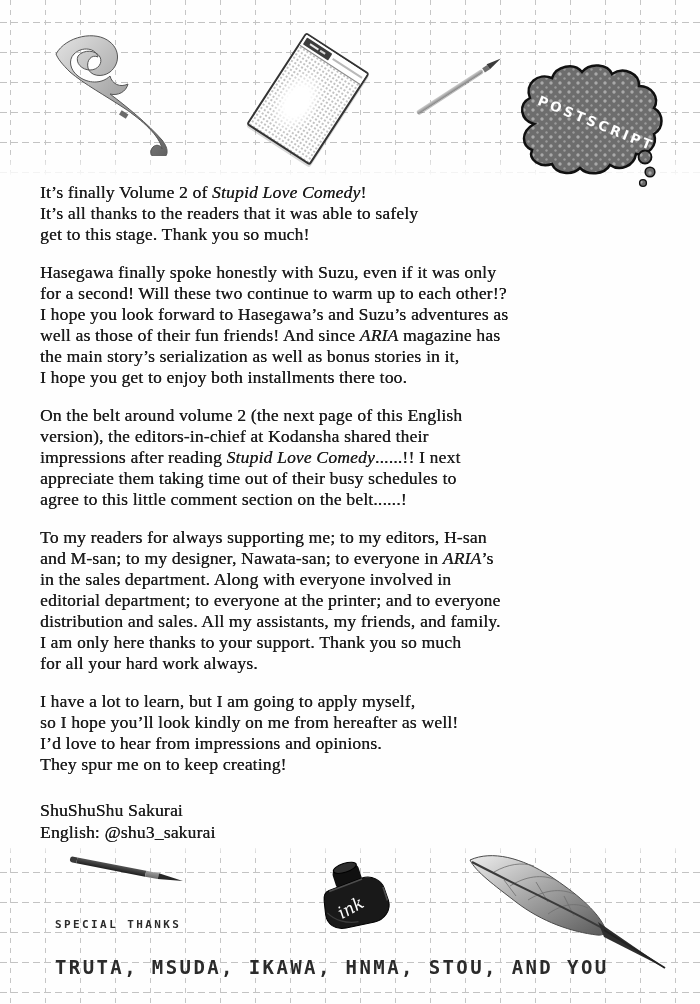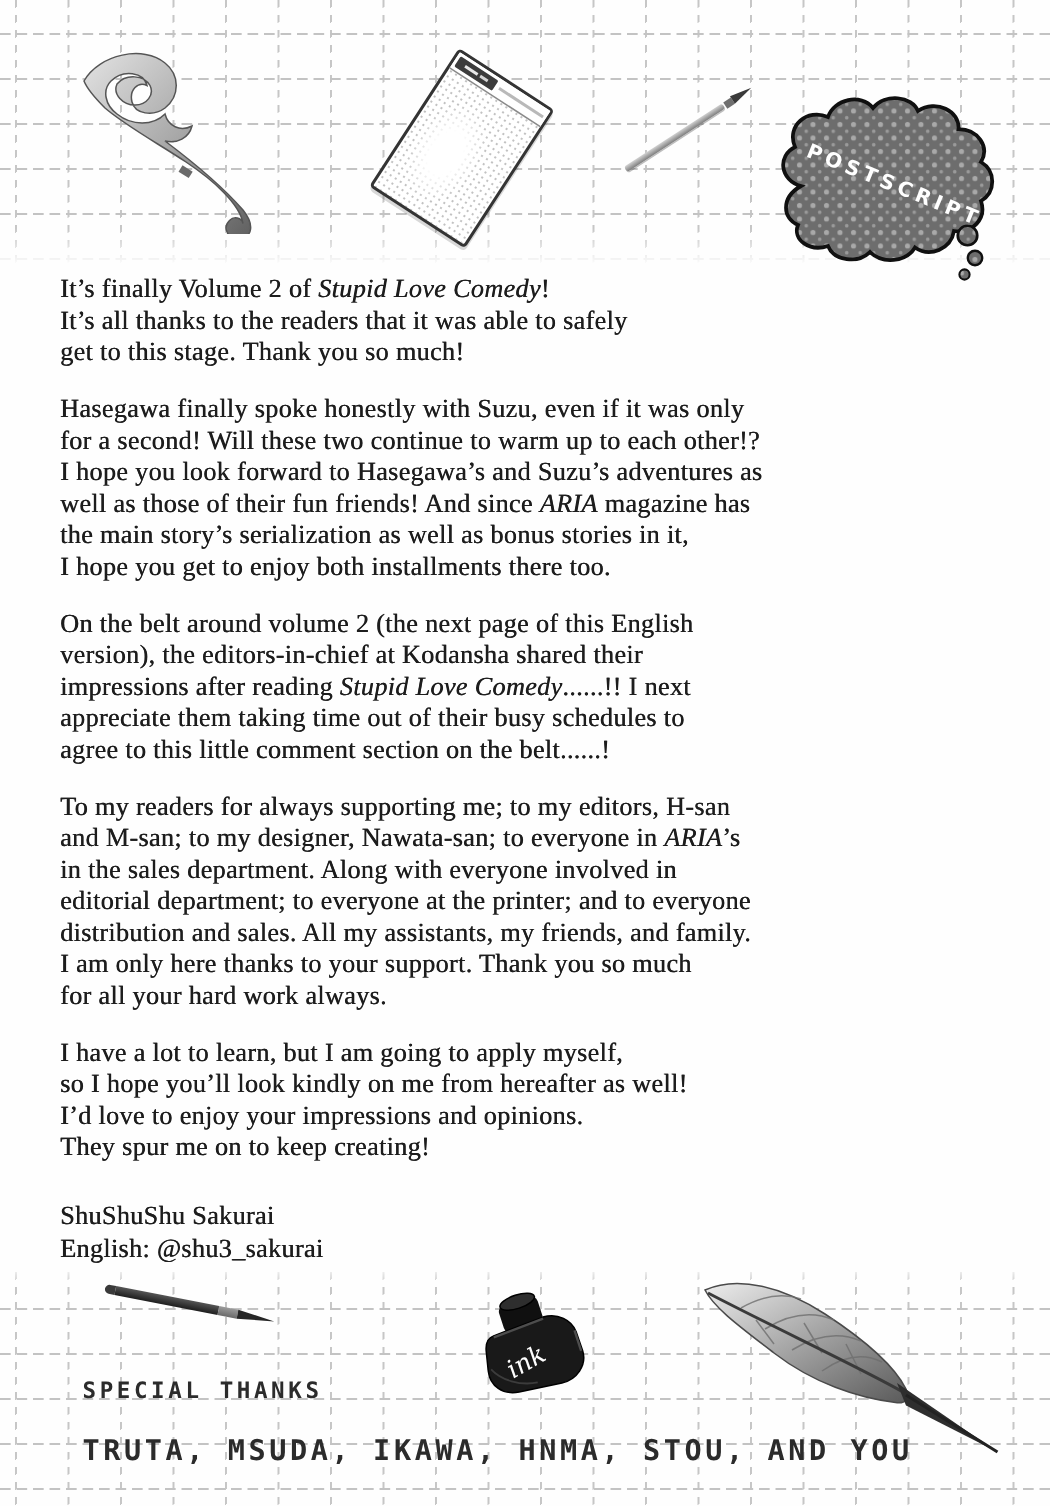--- a/index.html
+++ b/index.html
@@ -67,21 +67,21 @@
   .pen-bottom{left:70px;top:856px;transform:rotate(11deg);transform-origin:0 50%;
     display:flex;align-items:center;}
   .pen-bottom .butt{width:7px;height:6px;border-radius:3px 0 0 3px;background:#3a3a3a;}
   .pen-bottom .rod{width:70px;height:6px;background:linear-gradient(to bottom,#555,#1e1e1e);}
   .pen-bottom .band{width:13px;height:6px;background:linear-gradient(to bottom,#9b9b9b,#6a6a6a);}
   .pen-bottom .nib{width:0;height:0;border-left:25px solid #262626;
     border-top:3px solid transparent;border-bottom:3px solid transparent;}
 
   
   .thanks{font-family:"DejaVu Sans Mono", monospace;font-weight:bold;color:#2b2b2b;}
-  .thanks-title{left:55px;top:918px;font-size:15px;letter-spacing:2.4px;}
+  .thanks-title{left:55px;top:918px;font-size:11px;letter-spacing:2.4px;}
   .thanks-names{left:55px;top:940px;font-size:19px;letter-spacing:2.4px;margin-top:16px;}
 
   .cloud-wrap{left:512px;top:62px;width:155px;height:128px;}
   svg{display:block;}
 </style>
 </head>
 <body>
 
 <div class="page">
 
@@ -191,21 +191,21 @@
         <div class="tline"><span>and M-san; to my designer, Nawata-san; to everyone in </span><i>ARIA</i><span>’s</span></div>
         <div class="tline"><span>in the sales department. Along with everyone involved in</span></div>
         <div class="tline"><span>editorial department; to everyone at the printer; and to everyone</span></div>
         <div class="tline"><span>distribution and sales. All my assistants, my friends, and family.</span></div>
         <div class="tline"><span>I am only here thanks to your support. Thank you so much</span></div>
         <div class="tline"><span>for all your hard work always.</span></div>
       </div>
     <div class="para">
         <div class="tline"><span>I have a lot to learn, but I am going to apply myself,</span></div>
         <div class="tline"><span>so I hope you’ll look kindly on me from hereafter as well!</span></div>
-        <div class="tline"><span>I’d love to enjoy your impressions and opinions.</span></div>
+        <div class="tline"><span>I’d love to hear from impressions and opinions.</span></div>
         <div class="tline"><span>They spur me on to keep creating!</span></div>
       </div>
     <div class="signature">
       <div>ShuShuShu Sakurai</div>
       <div>English: @shu3_sakurai</div>
     </div>
   </div>
 
   <div class="pen-bottom abs">
     <div class="butt"></div>

